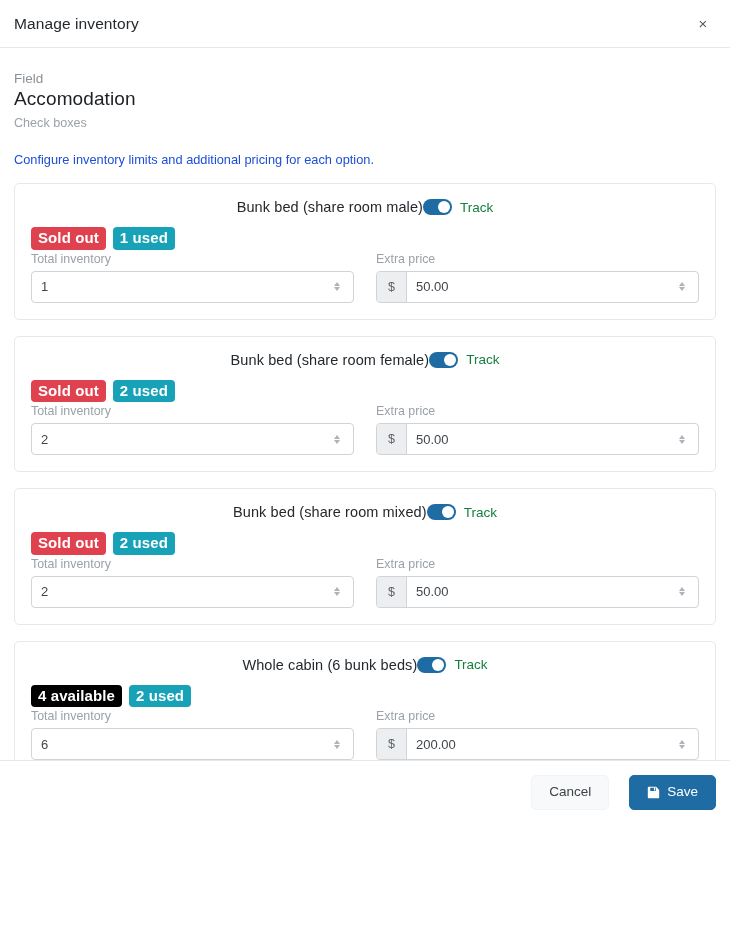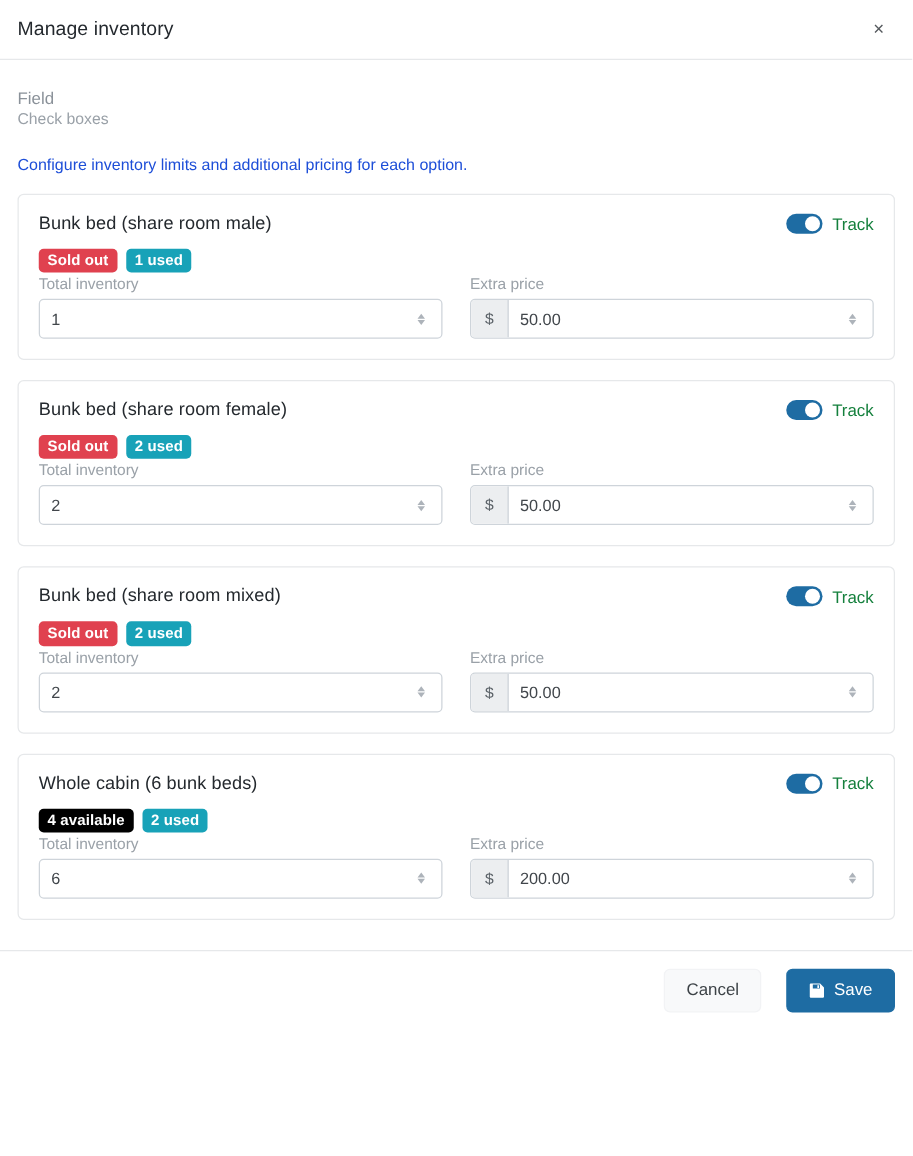--- a/index.html
+++ b/index.html
@@ -88,21 +88,21 @@
   .option-card {
     border: 1px solid #e6e8ea;
     border-radius: 5px;
     padding: 14px 16px 16px 16px;
     margin-bottom: 16px;
     background: #fff;
   }
   .card-top {
     display: flex;
     align-items: flex-start;
-    justify-content: space-between;
+    justify-content: center;
   }
   .option-name {
     font-size: 14.5px;
     color: #24292e;
     letter-spacing: .1px;
     padding-top: 1px;
   }
   .track-wrap {
     display: flex;
     align-items: center;
@@ -133,21 +133,21 @@
   }
 
   .badges {
     margin-top: 12px;
     display: flex;
     gap: 7px;
     align-items: center;
   }
   .badge {
     display: inline-block;
-    font-size: 12px;
+    font-size: 15px;
     font-weight: bold;
     color: #ffffff;
     padding: 3px 7px 3px 7px;
     border-radius: 4px;
     line-height: 1.1;
     letter-spacing: .1px;
   }
   .badge-danger { background: #e0414f; }
   .badge-info   { background: #18a2b8; }
   .badge-success{ background: #000000; }
@@ -254,20 +254,21 @@
 <div class="modal">
 
   <div class="modal-header">
     <div class="modal-title">Manage inventory</div>
     <button class="close-btn">×</button>
   </div>
 
   <div class="modal-body">
 
     <div class="field-label">Field</div>
+    <div class="field-name">Accomodation</div>
     <div class="field-type">Check boxes</div>
     <div class="intro-text">Configure inventory limits and additional pricing for each option.</div>
 
     <div id="options-list">
         <div class="option-card">
           <div class="card-top">
             <div class="option-name">Bunk bed (share room male)</div>
             <div class="track-wrap">
               <div class="toggle">
                 <div class="knob"></div>

